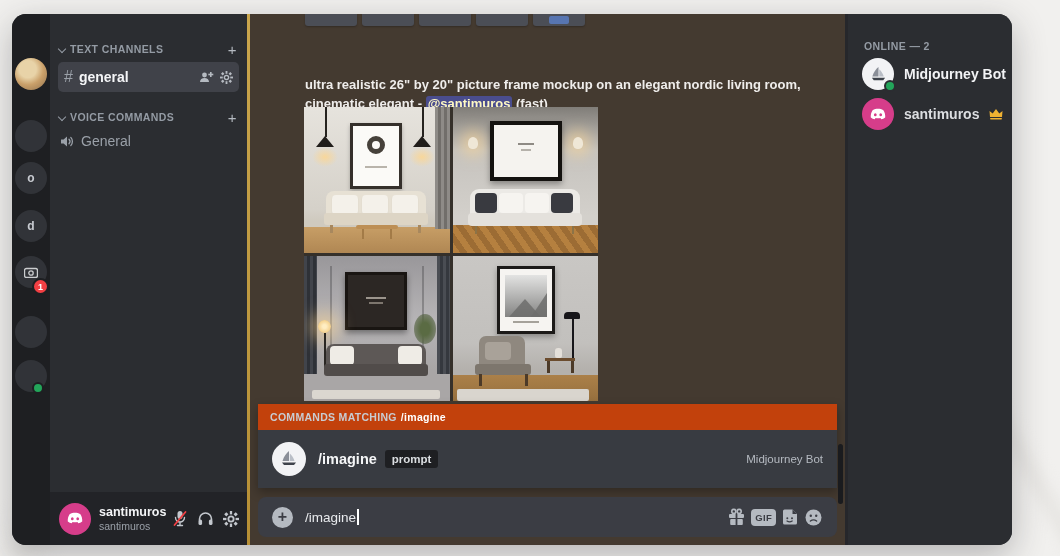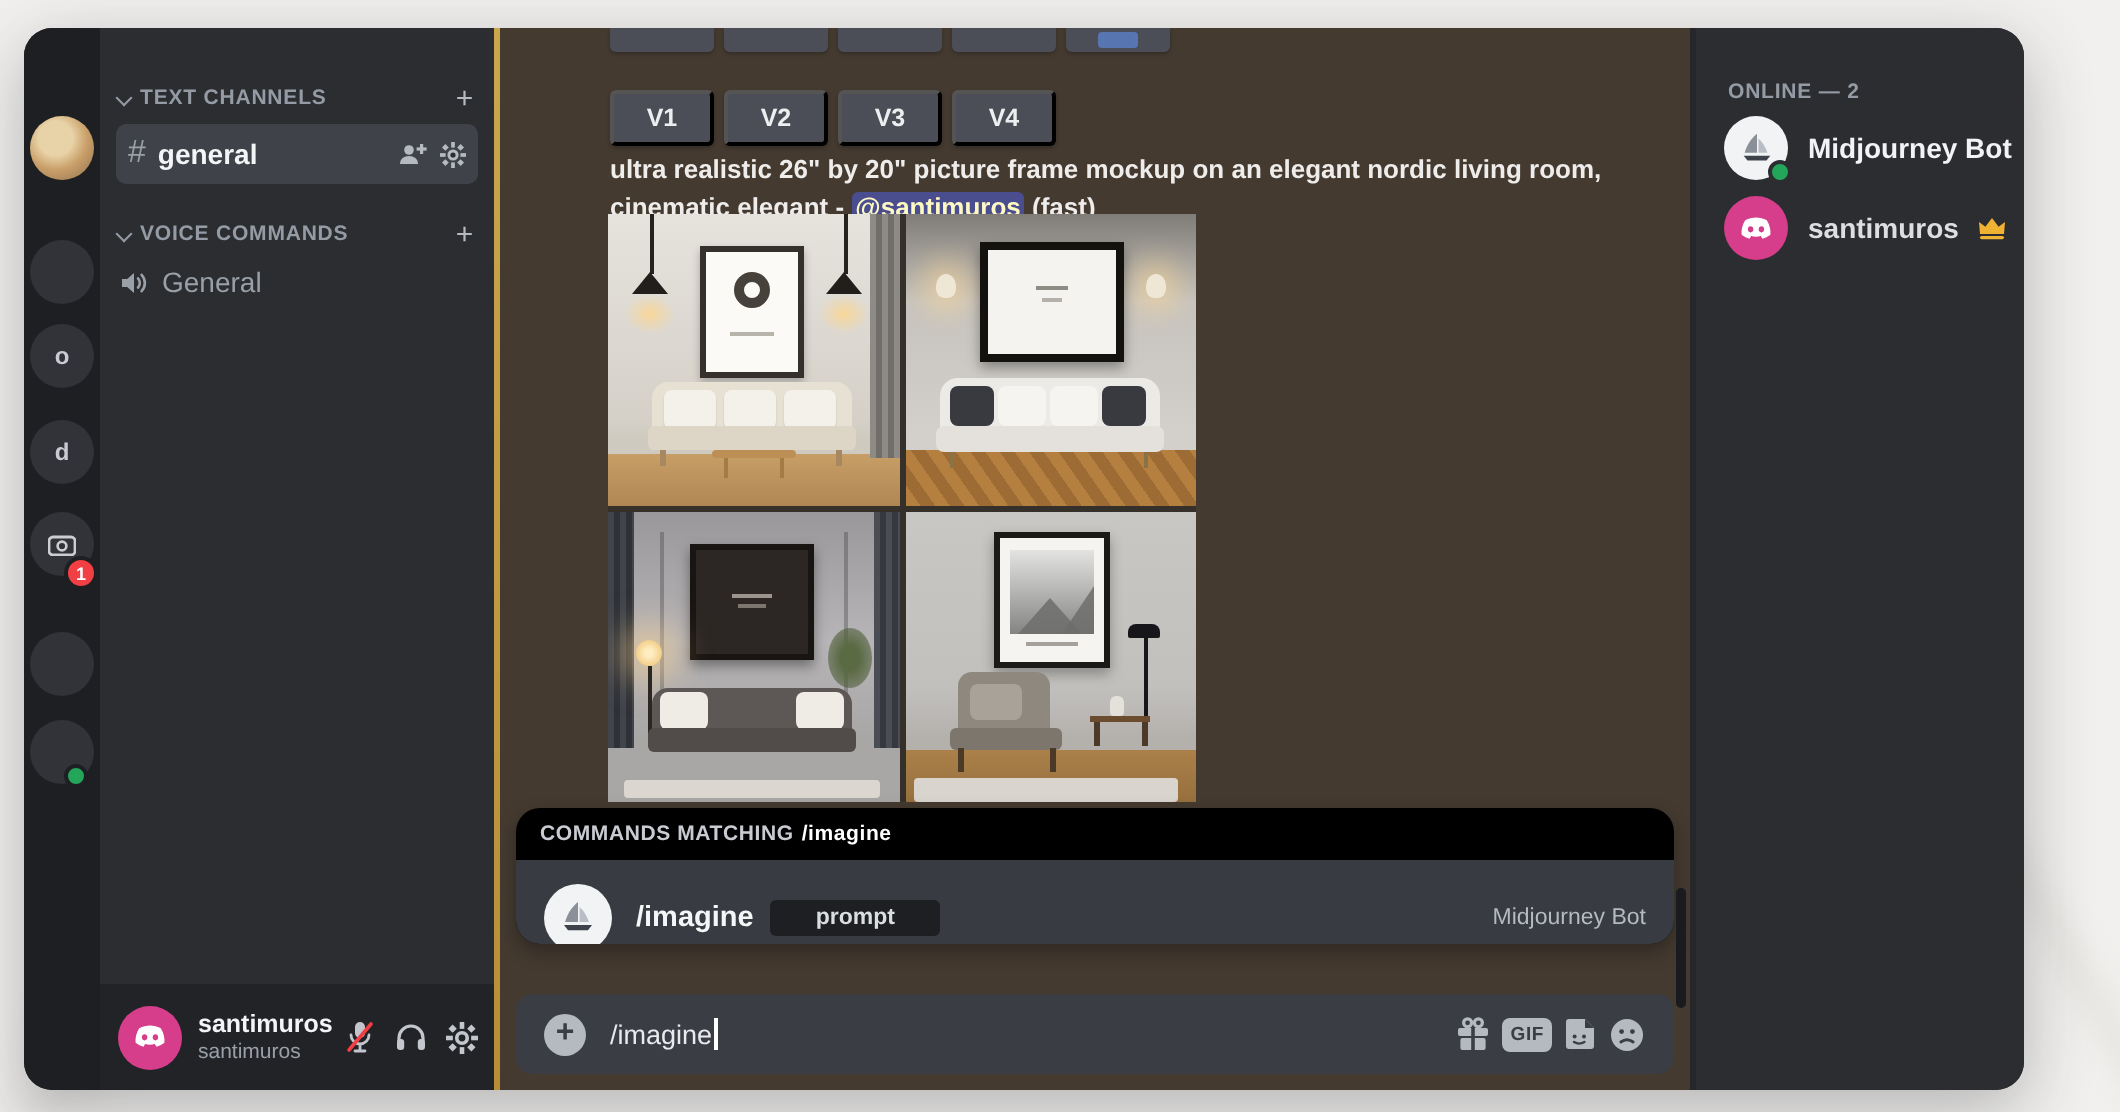--- a/index.html
+++ b/index.html
@@ -140,33 +140,33 @@
   .c4 .lampole { right:24px; top:60px; width:2px; height:52px; background:#17161a; }
   .c4 .lamphead { right:18px; top:56px; width:16px; height:7px; background:#17161a; border-radius:4px 4px 1px 1px; }
   .c4 .chair-back { left:26px; top:80px; width:46px; height:30px; background:#8f887f; border-radius:7px 7px 0 0; }
   .c4 .chair-pillow { left:32px; top:86px; width:26px; height:18px; background:#a9a299; border-radius:4px; }
   .c4 .chair-seat { left:22px; top:108px; width:56px; height:11px; background:#7d766d; border-radius:3px; }
   .c4 .wood { top:118px; width:3px; height:12px; background:#4c3a28; }
   .c4 .table { left:92px; top:102px; width:30px; height:3.5px; background:#6b4c2e; }
   .c4 .vase { left:102px; top:92px; width:7px; height:10px; background:#e4e0da; border-radius:3px 3px 2px 2px; }
 
   
-  .palette { position:absolute; left:8px; right:8px; top:390px; height:68px; background:#000000;
-             border-radius:12px; overflow:hidden; box-shadow:0 4px 10px rgba(0,0,0,.3); }
+  .palette { position:absolute; left:8px; right:8px; top:390px; height:84px; background:#c2410c;
+             border-radius:0; overflow:hidden; box-shadow:0 4px 10px rgba(0,0,0,.3); }
   .pal-header { height:26px; display:flex; align-items:center; padding:0 12px; gap:4px;
                 color:#c8ccd2; font-size:10.5px; font-weight:bold; letter-spacing:.3px; }
   .pal-header .cmd { color:#fff; }
   .pal-row { height:58px; background:#383b41; display:flex; align-items:center; padding:0 14px; gap:12px; cursor:pointer; }
   .avatar34 { width:34px; height:34px; border-radius:50%; background:#f2f3f5; flex:none;
               display:flex; align-items:center; justify-content:center; }
   .pal-main { flex:1; line-height:1.3; }
   .pal-cmdline { display:flex; align-items:center; gap:8px; }
   .pal-cmd { color:#f5f6f7; font-size:14.5px; font-weight:bold; }
   .pal-arg { background:#1e1f22; color:#dbdee1; font-size:11.5px; font-weight:bold;
-             padding:2px 23px; border-radius:3px; }
+             padding:2px 7px; border-radius:3px; }
   .pal-desc { color:#b5bac1; font-size:11.5px; margin-top:2px; }
   .pal-src { color:#b5bac1; font-size:11.5px; }
 
   
   .inputbar { position:absolute; left:8px; right:8px; top:483px; height:40px; background:#3b3d44;
               border-radius:8px; display:flex; align-items:center; padding:0 14px; gap:12px; }
   .attach { width:21px; height:21px; border-radius:50%; background:#b5bac1; color:#3b3d44;
             display:flex; align-items:center; justify-content:center; font-size:16px; font-weight:bold;
             line-height:1; cursor:pointer; flex:none; }
   .input-text { flex:1; color:#e8eaed; font-size:13.5px; display:flex; align-items:center; }
@@ -324,26 +324,20 @@
   <main class="chat">
 
     <div class="btn-row" style="left:55px; top:0;">
       <div class="mj-btn cut"></div>
       <div class="mj-btn cut"></div>
       <div class="mj-btn cut"></div>
       <div class="mj-btn cut"></div>
       <div class="mj-btn cut reroll-cut"></div>
     </div>
 
-    <div class="btn-row" style="left:55px; top:31px;">
-      <button class="mj-btn">V1</button>
-      <button class="mj-btn">V2</button>
-      <button class="mj-btn">V3</button>
-      <button class="mj-btn">V4</button>
-    </div>
 
     <div class="prompt">
       <div>ultra realistic 26" by 20" picture frame mockup on an elegant nordic living room,</div>
       <div>
         <span>cinematic elegant - </span><span class="mention">@santimuros</span><span class="fast"> (fast)</span>
       </div>
     </div>
 
     <div class="grid">
       <div class="cell c1">

